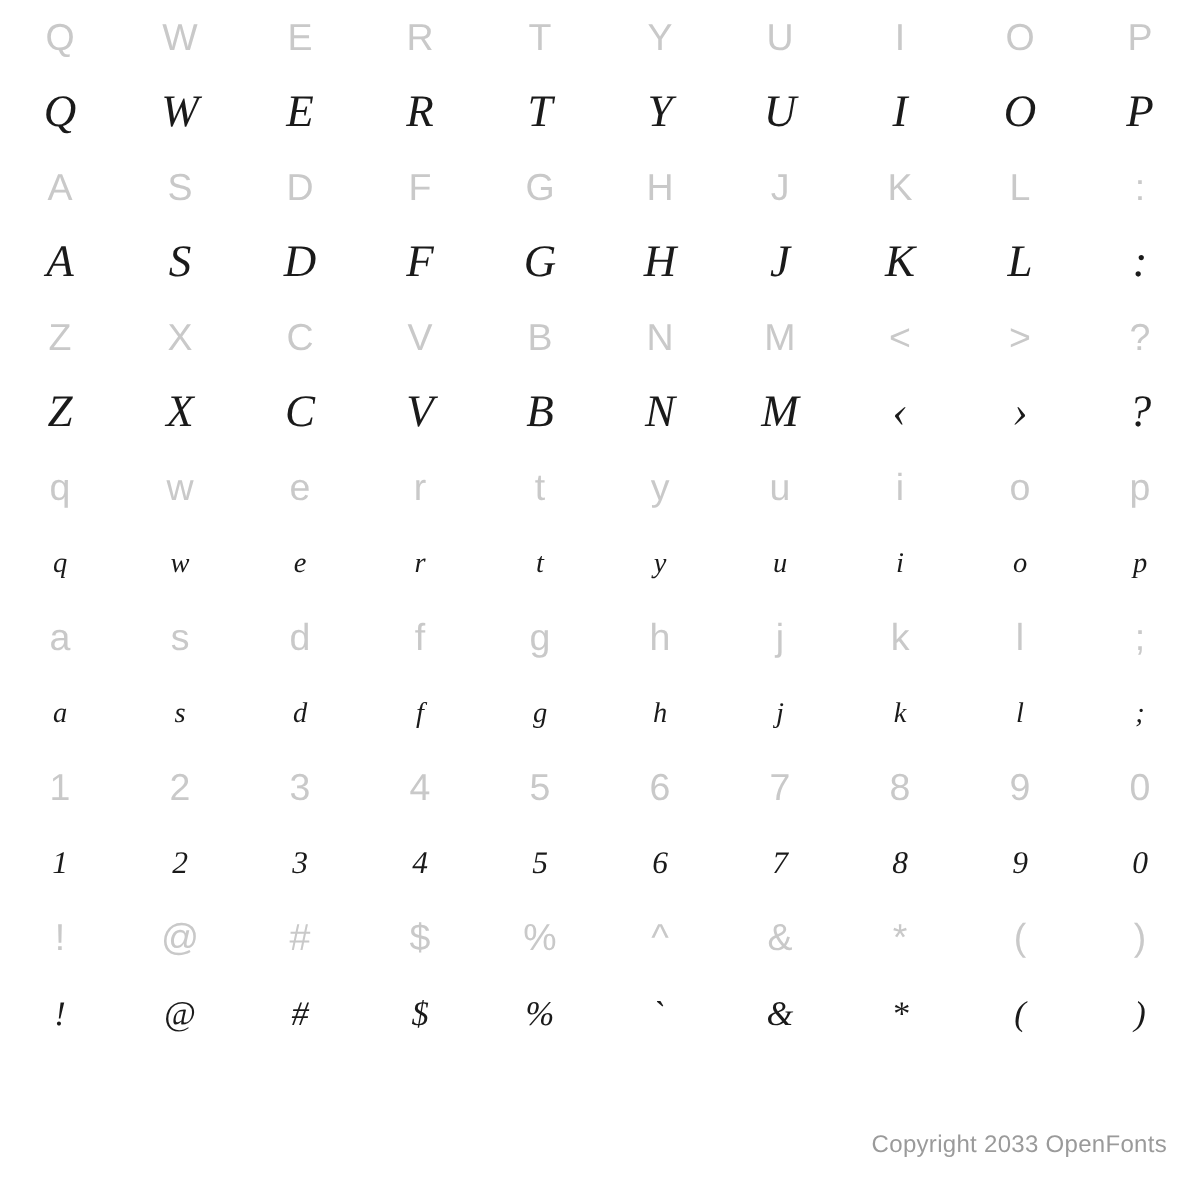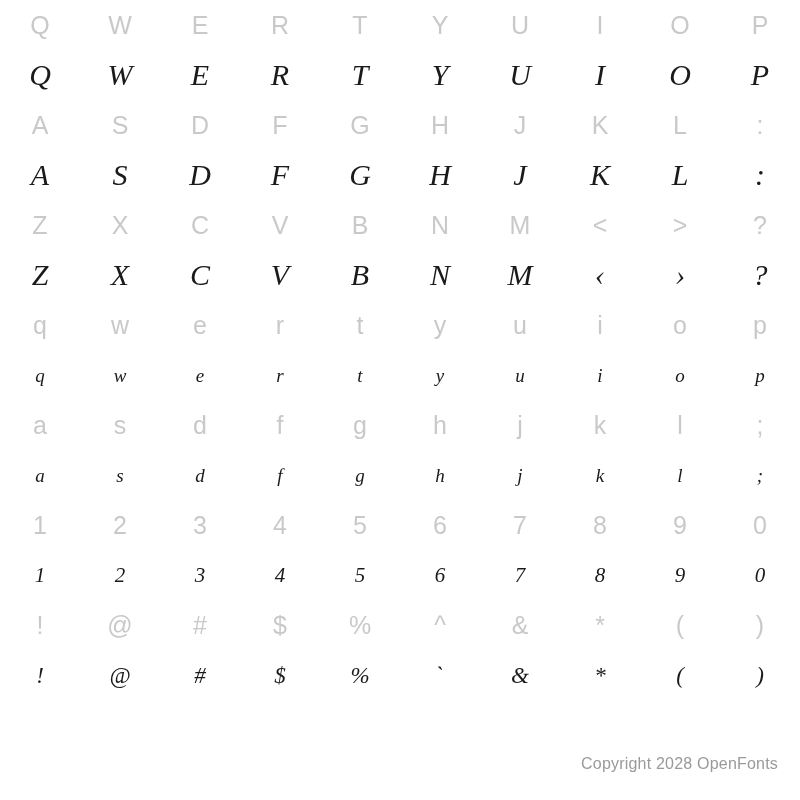--- a/index.html
+++ b/index.html
@@ -94,14 +94,14 @@
       <div class="row-glyph" style="display: contents;"><div class="cell g-upper">Z</div><div class="cell g-upper">X</div><div class="cell g-upper">C</div><div class="cell g-upper">V</div><div class="cell g-upper">B</div><div class="cell g-upper">N</div><div class="cell g-upper">M</div><div class="cell g-upper">‹</div><div class="cell g-upper">›</div><div class="cell g-upper">?</div></div>
       <div class="row-key" style="display: contents;"><div class="cell">q</div><div class="cell">w</div><div class="cell">e</div><div class="cell">r</div><div class="cell">t</div><div class="cell">y</div><div class="cell">u</div><div class="cell">i</div><div class="cell">o</div><div class="cell">p</div></div>
       <div class="row-glyph" style="display: contents;"><div class="cell g-lower">q</div><div class="cell g-lower">w</div><div class="cell g-lower">e</div><div class="cell g-lower">r</div><div class="cell g-lower">t</div><div class="cell g-lower">y</div><div class="cell g-lower">u</div><div class="cell g-lower">i</div><div class="cell g-lower">o</div><div class="cell g-lower">p</div></div>
       <div class="row-key" style="display: contents;"><div class="cell">a</div><div class="cell">s</div><div class="cell">d</div><div class="cell">f</div><div class="cell">g</div><div class="cell">h</div><div class="cell">j</div><div class="cell">k</div><div class="cell">l</div><div class="cell">;</div></div>
       <div class="row-glyph" style="display: contents;"><div class="cell g-lower">a</div><div class="cell g-lower">s</div><div class="cell g-lower">d</div><div class="cell g-lower">f</div><div class="cell g-lower">g</div><div class="cell g-lower">h</div><div class="cell g-lower">j</div><div class="cell g-lower">k</div><div class="cell g-lower">l</div><div class="cell g-lower">;</div></div>
       <div class="row-key" style="display: contents;"><div class="cell">1</div><div class="cell">2</div><div class="cell">3</div><div class="cell">4</div><div class="cell">5</div><div class="cell">6</div><div class="cell">7</div><div class="cell">8</div><div class="cell">9</div><div class="cell">0</div></div>
       <div class="row-glyph" style="display: contents;"><div class="cell g-digit">1</div><div class="cell g-digit">2</div><div class="cell g-digit">3</div><div class="cell g-digit">4</div><div class="cell g-digit">5</div><div class="cell g-digit">6</div><div class="cell g-digit">7</div><div class="cell g-digit">8</div><div class="cell g-digit">9</div><div class="cell g-digit">0</div></div>
       <div class="row-key" style="display: contents;"><div class="cell">!</div><div class="cell">@</div><div class="cell">#</div><div class="cell">$</div><div class="cell">%</div><div class="cell">^</div><div class="cell">&amp;</div><div class="cell">*</div><div class="cell">(</div><div class="cell">)</div></div>
       <div class="row-glyph" style="display: contents;"><div class="cell g-symbol">!</div><div class="cell g-symbol">@</div><div class="cell g-symbol">#</div><div class="cell g-symbol">$</div><div class="cell g-symbol">%</div><div class="cell g-symbol">ˋ</div><div class="cell g-symbol">&amp;</div><div class="cell g-symbol">*</div><div class="cell g-symbol">(</div><div class="cell g-symbol">)</div></div>
     </div>
-  <div class="footer">Copyright 2028 OpenFonts</div>
+  <div class="footer">Copyright 2033 OpenFonts</div>
 </div>
 
 </body></html>

